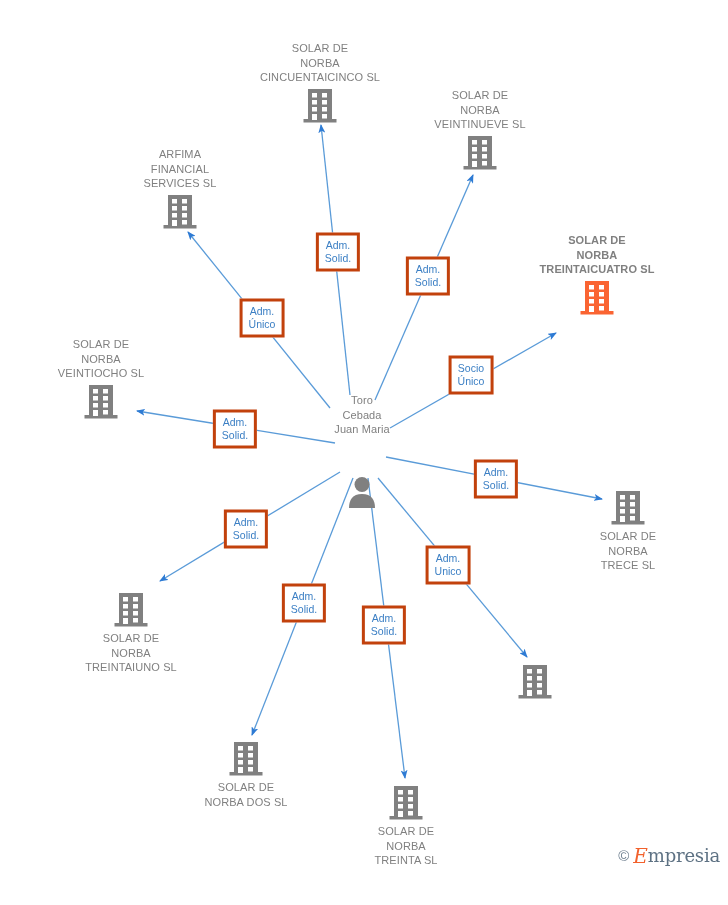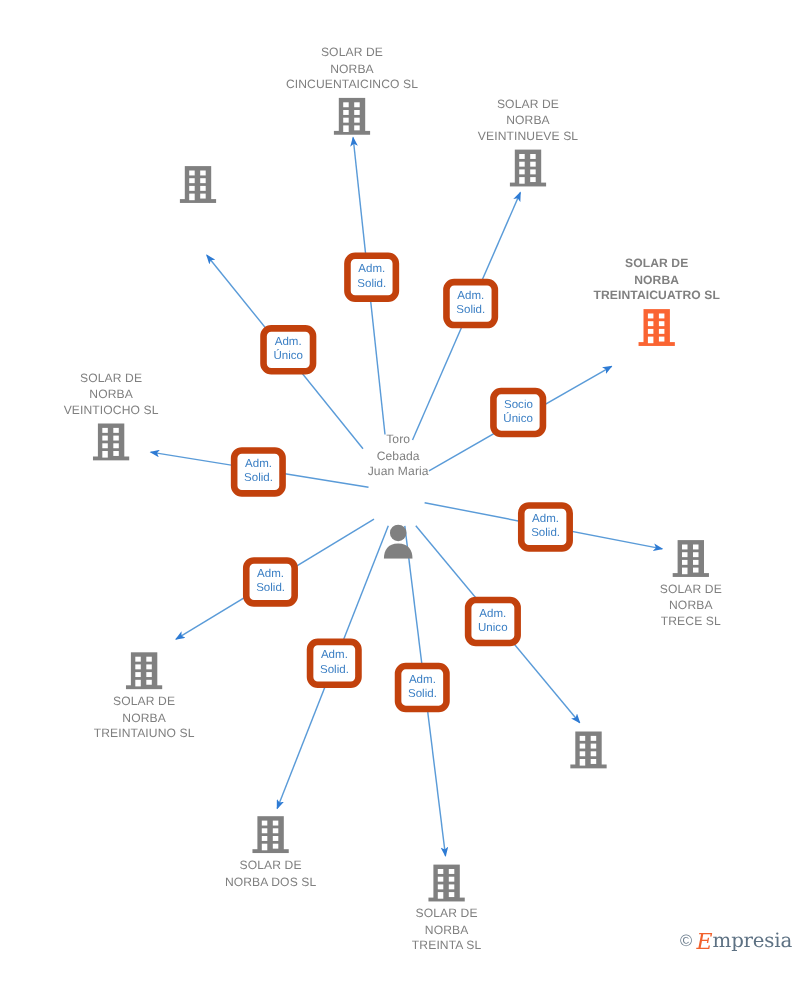--- a/index.html
+++ b/index.html
@@ -45,22 +45,22 @@
     font-weight: bold;
   }
   .node-icon {
     line-height: 0;
   }
   .node.label-top .node-icon { margin-top: 3px; }
   .node.label-bottom .node-label { margin-top: 3px; }
 
   .edge-label {
     position: absolute;
-    border: 6px solid #c2410c;
-    border-radius: 10px;
+    border: 3px solid #c2410c;
+    border-radius: 0;
     background: #ffffff;
     color: #3b7fc4;
     font-size: 10.5px;
     line-height: 13px;
     padding: 3px 6px 4px 6px;
     text-align: center;
     white-space: pre-line;
     box-sizing: border-box;
     transform: translate(-50%, -50%);
   }
@@ -163,20 +163,23 @@
             <rect x="19" y="5" width="5" height="4.5" fill="#ffffff"></rect>
             <rect x="9" y="12" width="5" height="4.5" fill="#ffffff"></rect>
             <rect x="19" y="12" width="5" height="4.5" fill="#ffffff"></rect>
             <rect x="9" y="19" width="5" height="4.5" fill="#ffffff"></rect>
             <rect x="19" y="19" width="5" height="4.5" fill="#ffffff"></rect>
             <rect x="9" y="26" width="5" height="6" fill="#ffffff"></rect>
             <rect x="19" y="26" width="5" height="4.5" fill="#ffffff"></rect>
           </svg></div>
       </div>
       <div class="node label-top" style="left: 180px; top: 147px;">
+        <div class="node-label">ARFIMA
+FINANCIAL
+SERVICES  SL</div>
         <div class="node-icon"><svg width="34" height="36" viewBox="0 0 34 36" xmlns="http://www.w3.org/2000/svg">
             <rect x="5" y="1" width="24" height="31" fill="#808080"></rect>
             <rect x="0.5" y="31" width="33" height="3.5" fill="#808080"></rect>
             <rect x="9" y="5" width="5" height="4.5" fill="#ffffff"></rect>
             <rect x="19" y="5" width="5" height="4.5" fill="#ffffff"></rect>
             <rect x="9" y="12" width="5" height="4.5" fill="#ffffff"></rect>
             <rect x="19" y="12" width="5" height="4.5" fill="#ffffff"></rect>
             <rect x="9" y="19" width="5" height="4.5" fill="#ffffff"></rect>
             <rect x="19" y="19" width="5" height="4.5" fill="#ffffff"></rect>
             <rect x="9" y="26" width="5" height="6" fill="#ffffff"></rect>
@@ -289,21 +292,21 @@
             <circle cx="15" cy="8.5" r="7.5" fill="#808080"></circle>
             <path d="M15 18 C5.5 18 2 24 2 32 L28 32 C28 24 24.5 18 15 18 Z" fill="#808080"></path>
           </svg></div>
       </div>
     </div>
   <div id="labels-layer">
       <div class="edge-label" style="left: 338px; top: 252px;">Adm.
 Solid.</div>
       <div class="edge-label" style="left: 428px; top: 276px;">Adm.
 Solid.</div>
-      <div class="edge-label" style="left: 471px; top: 375px; text-align: right;">Socio
+      <div class="edge-label" style="left: 471px; top: 375px;">Socio
 Único</div>
       <div class="edge-label" style="left: 262px; top: 318px;">Adm.
 Único</div>
       <div class="edge-label" style="left: 235px; top: 429px;">Adm.
 Solid.</div>
       <div class="edge-label" style="left: 496px; top: 479px;">Adm.
 Solid.</div>
       <div class="edge-label" style="left: 448px; top: 565px;">Adm.
 Unico</div>
       <div class="edge-label" style="left: 384px; top: 625px;">Adm.

